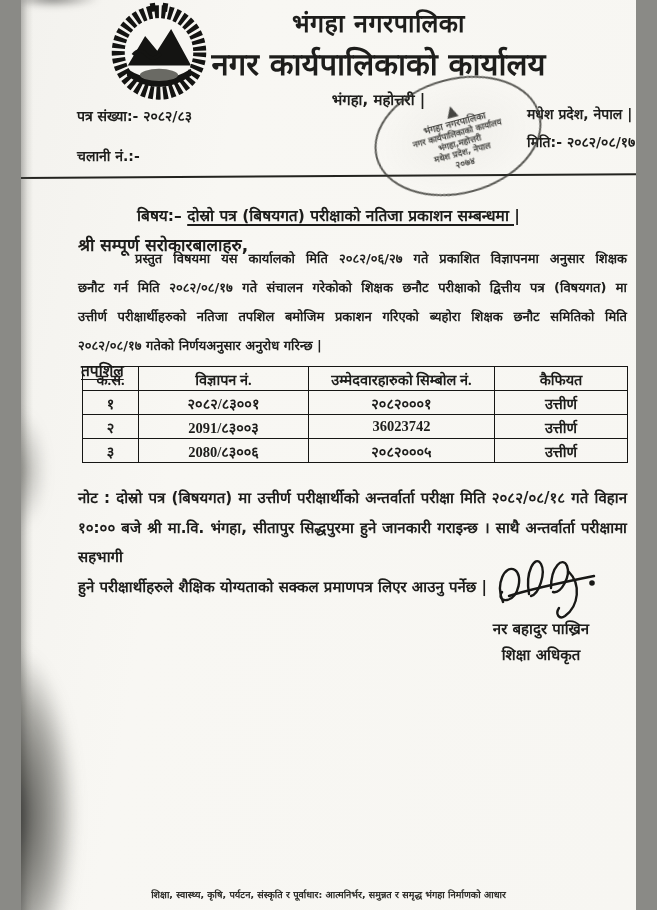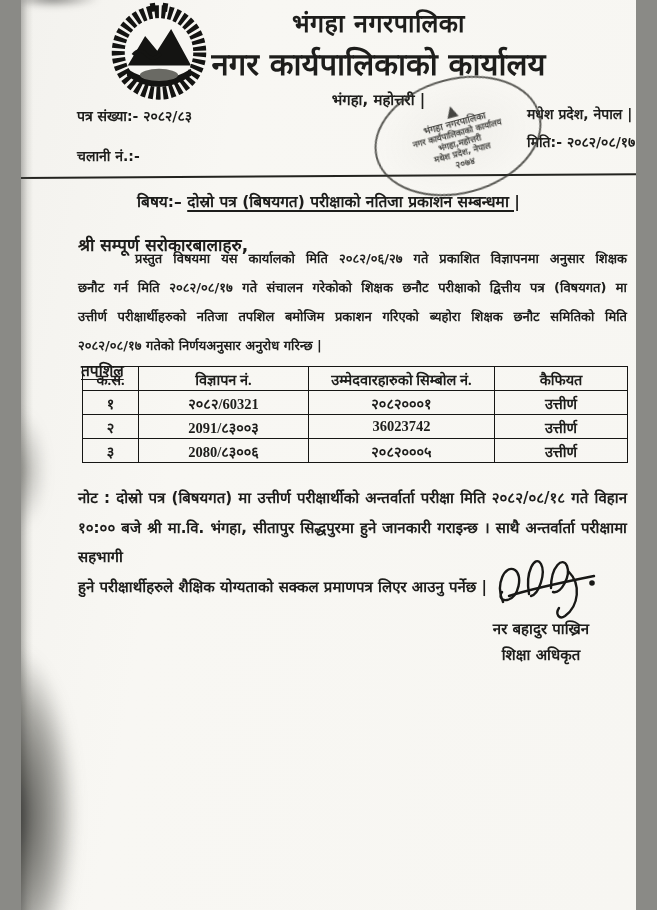--- a/index.html
+++ b/index.html
@@ -55,21 +55,21 @@
   .stamp .s-emb { font-size:15px; line-height:14px; }
   .stamp .s1 { font-size:9.5px; font-weight:700; line-height:11px; }
   .stamp .s2 { font-size:8.5px; font-weight:700; line-height:10px; }
   .stamp .s3 { font-size:8.5px; font-weight:700; line-height:10px; }
   .stamp .s4 { font-size:8.5px; font-weight:700; line-height:10px; }
   .stamp .sy { font-size:9.5px; font-weight:700; line-height:11px; }
   
   .rule { position:absolute; left:-4px; top:175px; width:665px; height:2.4px;
           background:#23231f; transform:rotate(-.35deg); }
   
-  .subject { position:absolute; left:0; right:0; top:190px; text-align:center;
+  .subject { position:absolute; left:0; right:0; top:204px; text-align:center;
              font-size:15.5px; font-weight:700; }
   .subject .u { text-decoration:underline; text-underline-offset:3px; text-decoration-thickness:1.5px; }
   
   .salutation { position:absolute; left:57px; top:233px; font-size:17px; font-weight:600; }
   .para { position:absolute; left:57px; top:244px; width:549px; font-size:13px; font-weight:600; }
   .para .ln { line-height:29px; }
   .jl { text-align:justify; text-align-last:justify; }
   .indent { padding-left:57px; }
   .tapsil { position:absolute; left:60px; top:359px; font-size:15.5px; font-weight:700;
             text-decoration:underline; text-underline-offset:3px; }
@@ -164,21 +164,21 @@
       <tr>
         <th>क.सं.</th>
         <th>विज्ञापन नं.</th>
         <th>उम्मेदवारहारुको सिम्बोल नं.</th>
         <th>कैफियत</th>
       </tr>
     </thead>
     <tbody>
       <tr>
         <td>१</td>
-        <td>२०८२/60321</td>
+        <td>२०८२/८३००१</td>
         <td>२०८२०००१</td>
         <td>उत्तीर्ण</td>
       </tr>
       <tr>
         <td>२</td>
         <td>2091/८३००३</td>
         <td>36023742</td>
         <td>उत्तीर्ण</td>
       </tr>
       <tr>
@@ -204,14 +204,15 @@
       <path d="M20,46 C45,38 75,32 105,26"></path>
       <path d="M80,22 C92,34 90,56 76,66 C70,70 66,64 70,58"></path>
       <circle cx="103" cy="33" r="1.6" fill="#181816"></circle>
     </g>
   </svg>
   <div class="sig-block">
     <div class="sig-name">नर बहादुर पाख्रिन</div>
     <div class="sig-role">शिक्षा अधिकृत</div>
   </div>
 
+  <div class="footer">शिक्षा, स्वास्थ्य, कृषि, पर्यटन, संस्कृति र पूर्वाधार: आत्मनिर्भर, समुन्नत र समृद्ध भंगहा निर्माणको आधार</div>
 
 </div>
 
 </body></html>

